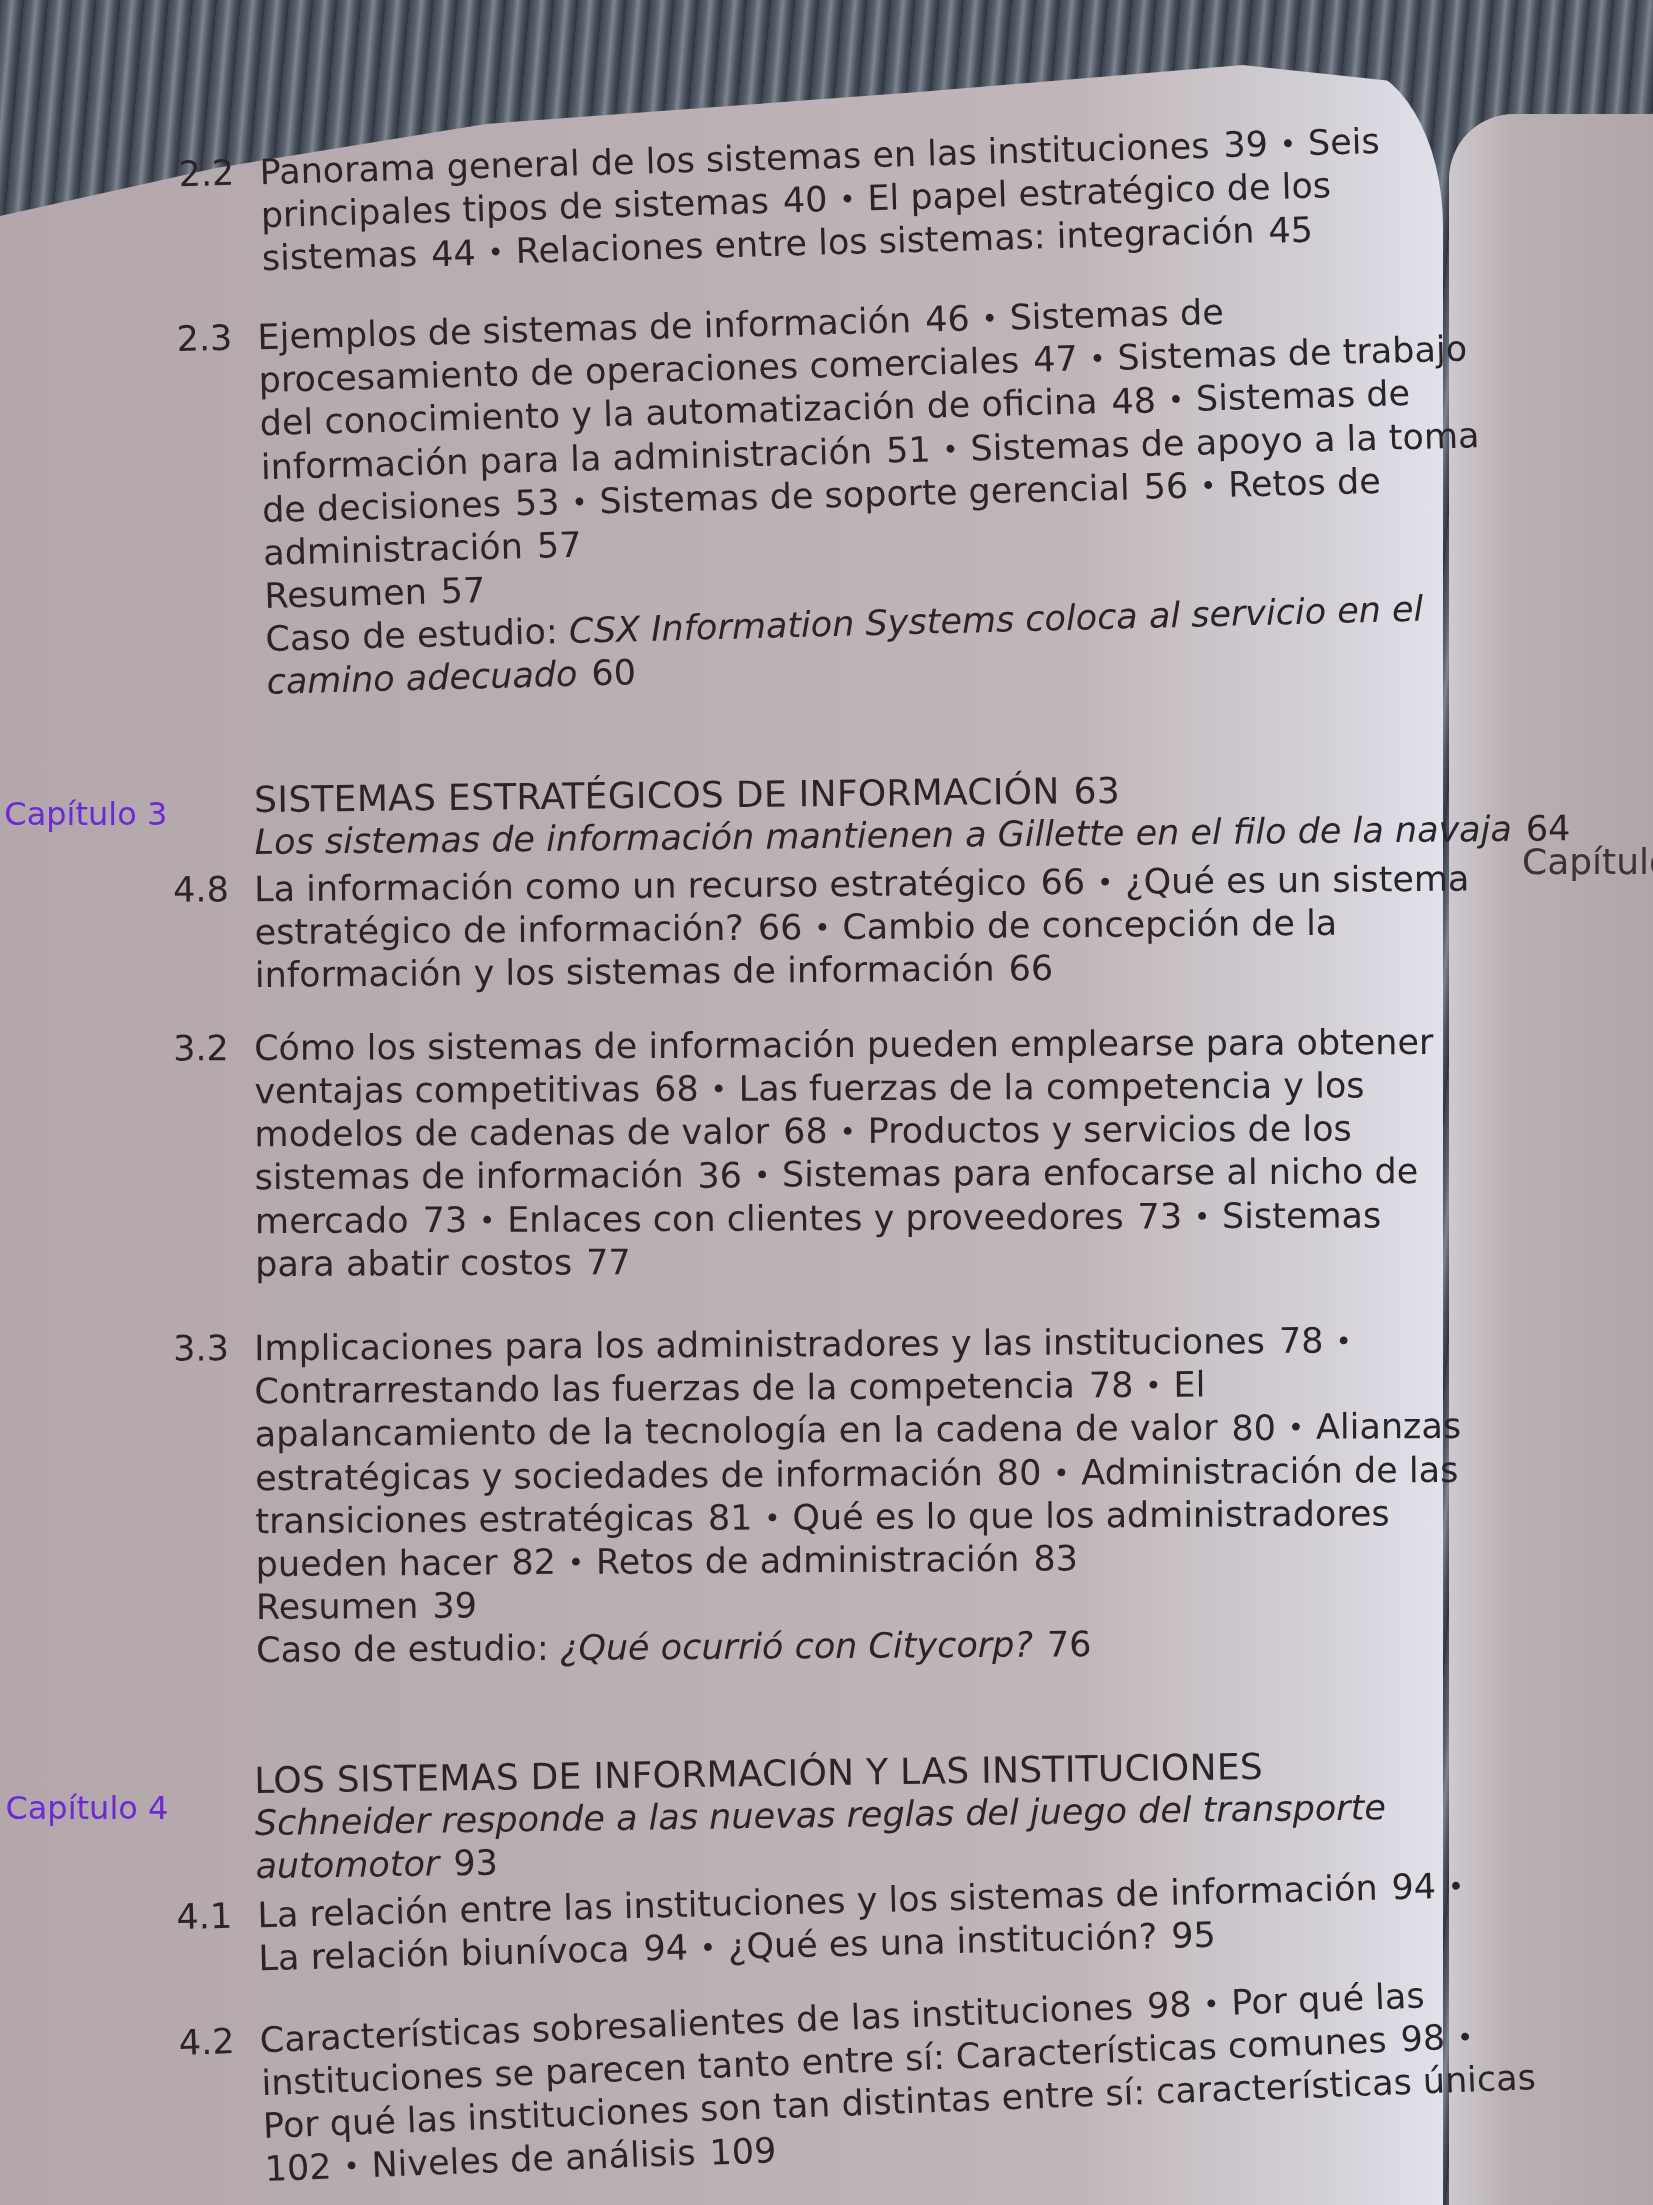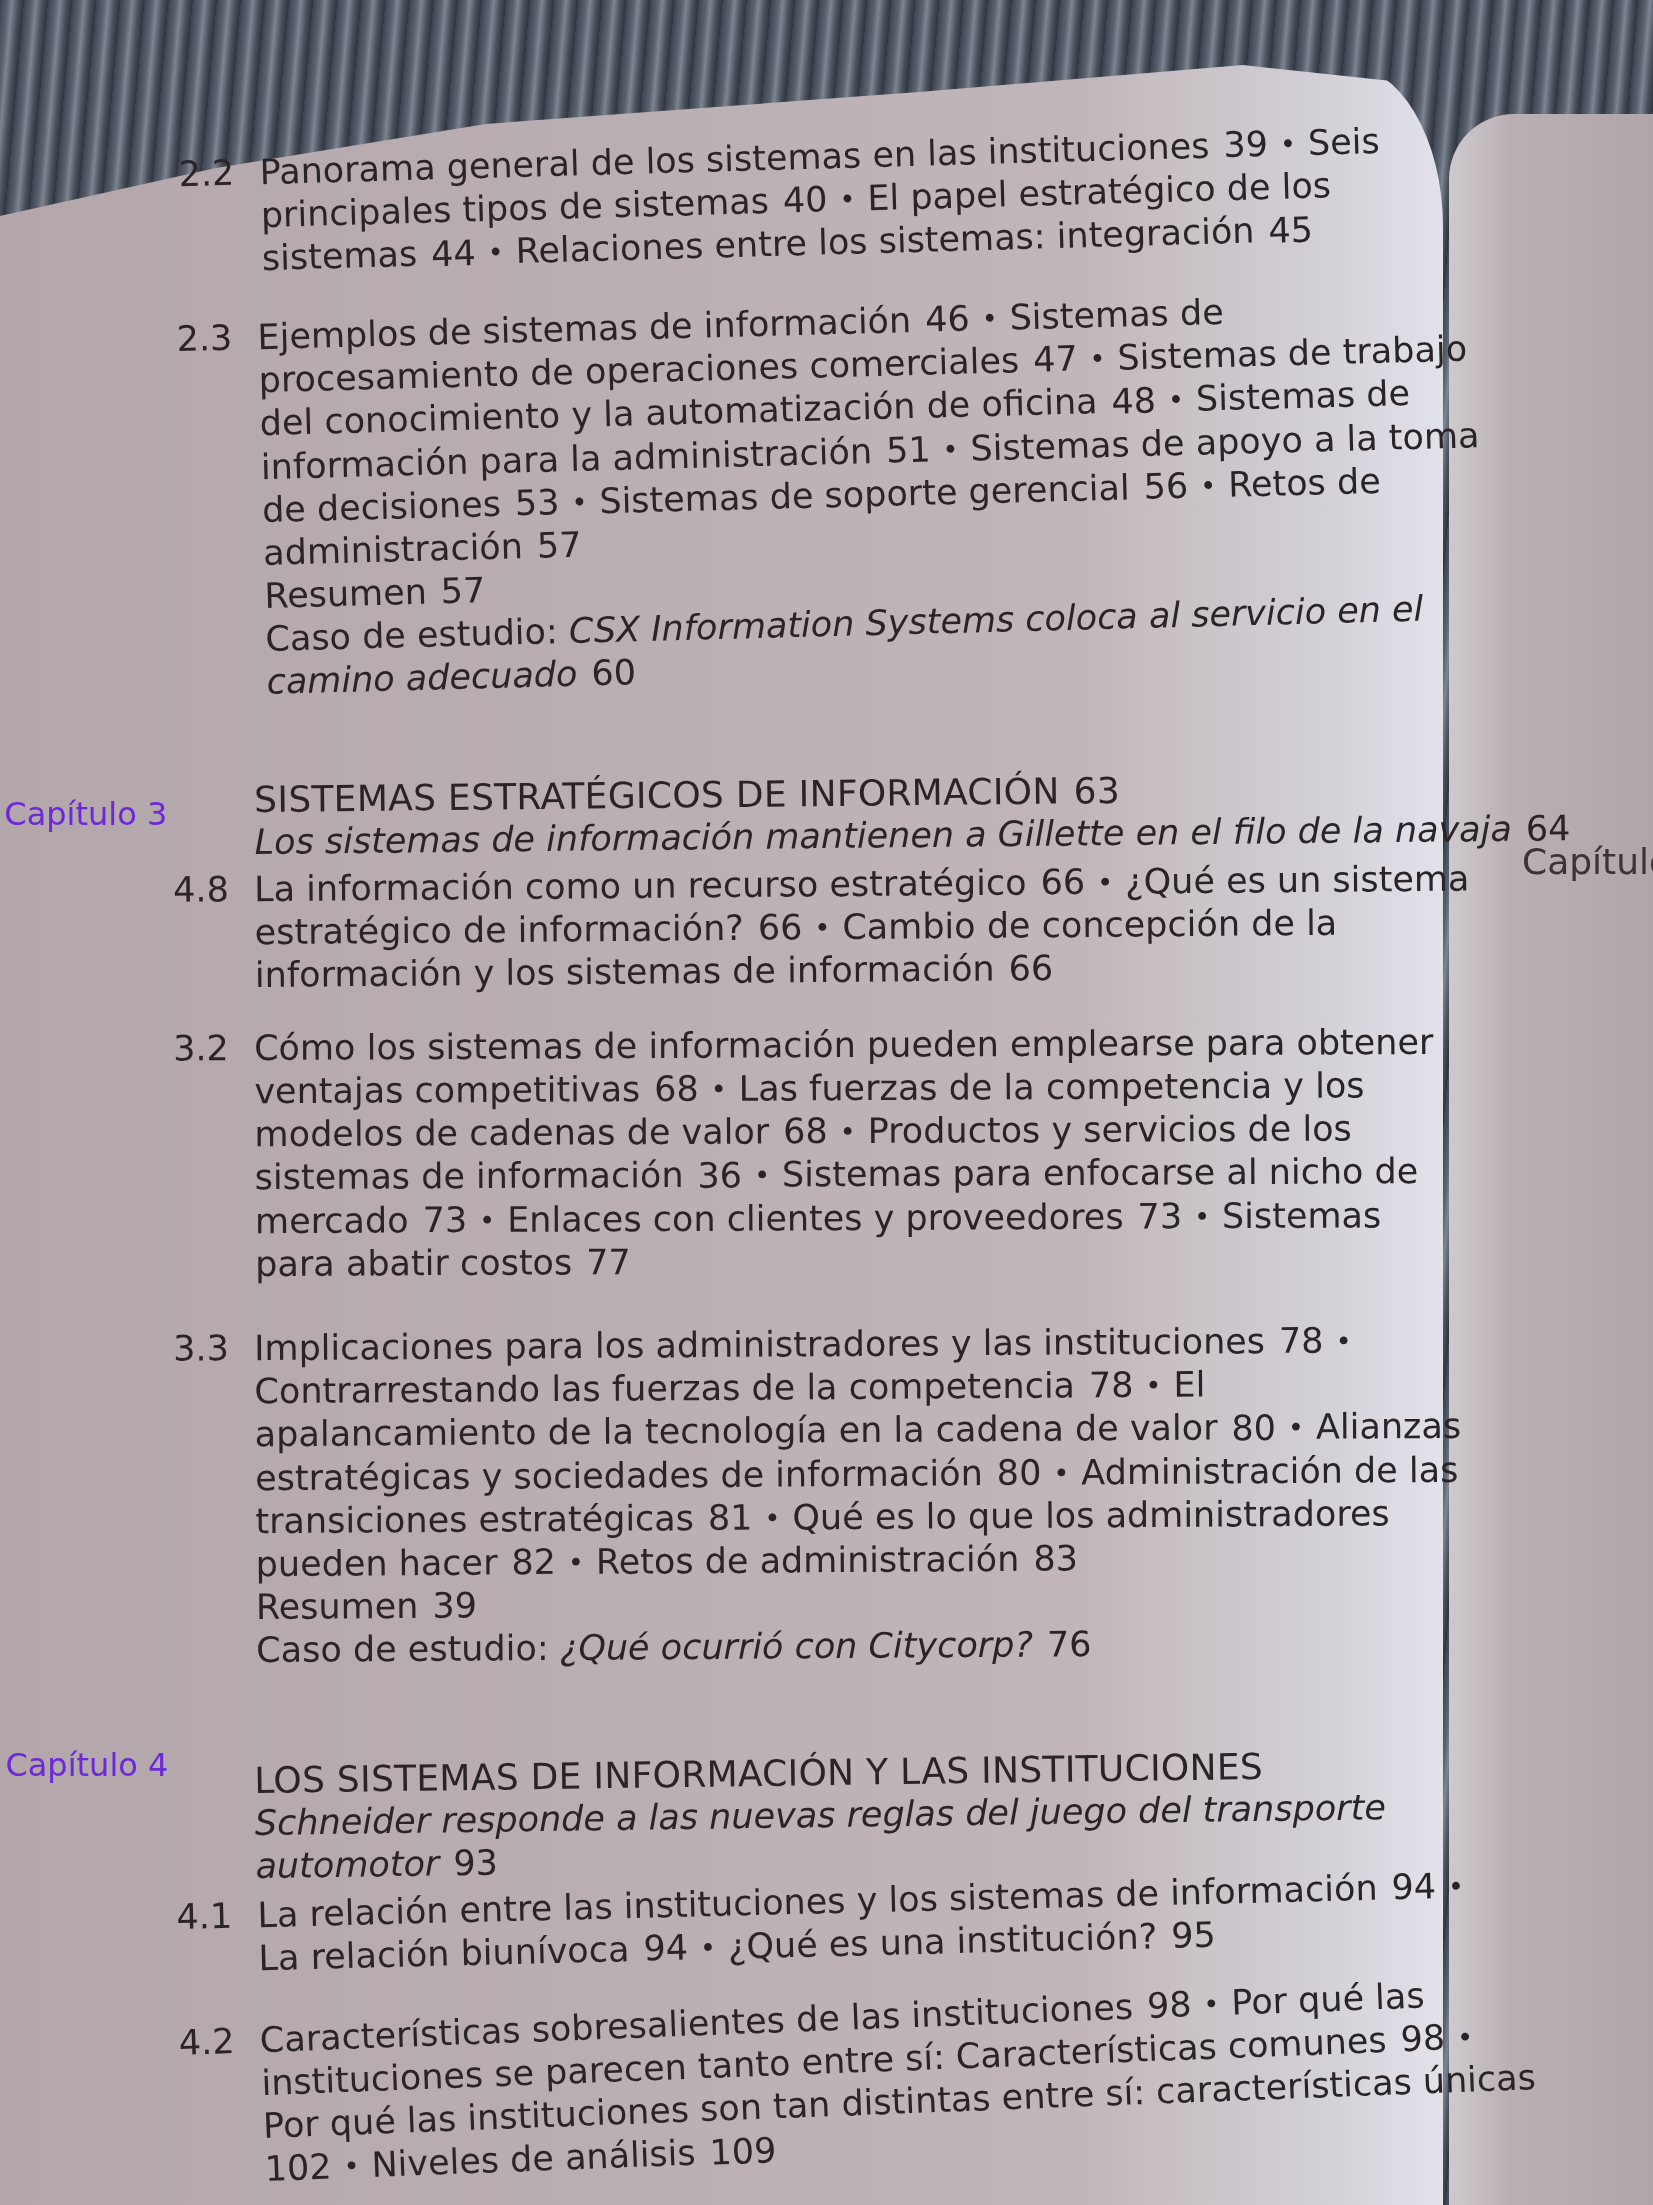--- a/index.html
+++ b/index.html
@@ -168,21 +168,21 @@
       </span>
       <span class="line">
         <span>Resumen</span><span class="pg">39</span>
       </span>
       <span class="line">
         <span>Caso de estudio: </span><span class="it">¿Qué ocurrió con Citycorp?</span><span class="pg">76</span>
       </span>
     </div>
   </div>
 
-  <span class="chap-label" style="left:5.4px; top:1746px;text-align:right;">Capítulo 4</span>
+  <span class="chap-label" style="left:5.4px; top:1789px;text-align:right;">Capítulo 4</span>
   <div class="sec" style="left:254px; top:1759px; transform:rotate(-0.8deg); transform-origin:left top;">
     <div class="body">
       <span class="line chap-title">
         <span>LOS SISTEMAS DE INFORMACIÓN Y LAS INSTITUCIONES</span>
       </span>
       <span class="line">
         <span class="it">Schneider responde a las nuevas reglas del juego del transporte</span>
       </span>
       <span class="line">
         <span class="it">automotor</span><span class="pg">93</span>

